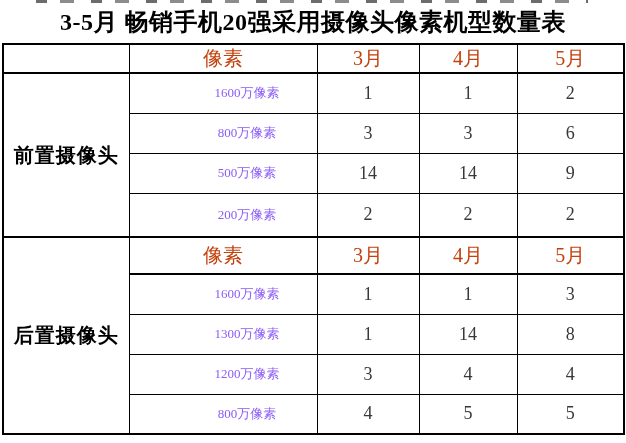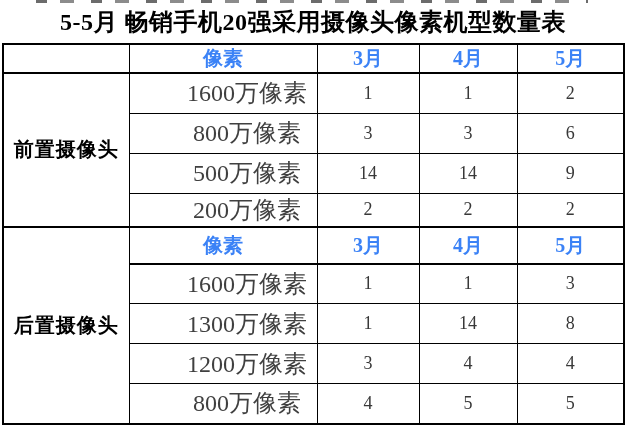--- a/index.html
+++ b/index.html
@@ -56,49 +56,49 @@
     overflow: hidden;
   }
   tr.header-row > th, tr.header-row > td {
     border-bottom: 2.5px solid #000000;
   }
   tr.section-start > th, tr.section-start > td {
     border-top: 2.5px solid #000000;
   }
   th.month-header, th.pixel-header {
     font-size: 20px;
-    font-weight: bold;
-    color: #3b82f6;
+    font-weight: normal;
+    color: #c2410c;
   }
   th.group-cell {
     font-size: 20px;
     font-weight: bold;
     color: #000000;
     letter-spacing: 1px;
     font-family: Liberation Mono, monospace;
   }
   td.label-cell {
-    font-size: 24px;
+    font-size: 13px;
     font-weight: normal;
-    color: #404040;
+    color: #8b5cf6;
     padding-left: 48px;
   }
   td.num-cell {
     font-size: 18px;
     font-weight: normal;
     color: #383838;
   }
   td.corner-cell { background: #ffffff; }
 </style>
 </head>
 <body>
 
 <div class="crop-artifact"></div>
 
-<h1 class="page-title">5-5月 畅销手机20强采用摄像头像素机型数量表</h1>
+<h1 class="page-title">3-5月 畅销手机20强采用摄像头像素机型数量表</h1>
 
 <table class="data-table">
   <colgroup>
     <col style="width:126px">
     <col style="width:188px">
     <col style="width:102px">
     <col style="width:98px">
     <col style="width:107px">
   </colgroup>
   <tbody>
@@ -123,21 +123,21 @@
       <td class="num-cell">3</td>
       <td class="num-cell">3</td>
       <td class="num-cell">6</td>
     </tr>
     <tr style="height:40px">
       <td class="label-cell">500万像素</td>
       <td class="num-cell">14</td>
       <td class="num-cell">14</td>
       <td class="num-cell">9</td>
     </tr>
-    <tr style="height:24px">
+    <tr style="height:44px">
       <td class="label-cell">200万像素</td>
       <td class="num-cell">2</td>
       <td class="num-cell">2</td>
       <td class="num-cell">2</td>
     </tr>
 
     <tr class="header-row section-start" style="height:37px">
       <th class="group-cell" rowspan="5" style="border-bottom:2.5px solid #000">后置摄像头</th>
       <th class="pixel-header">像素</th>
       <th class="month-header">3月</th>

